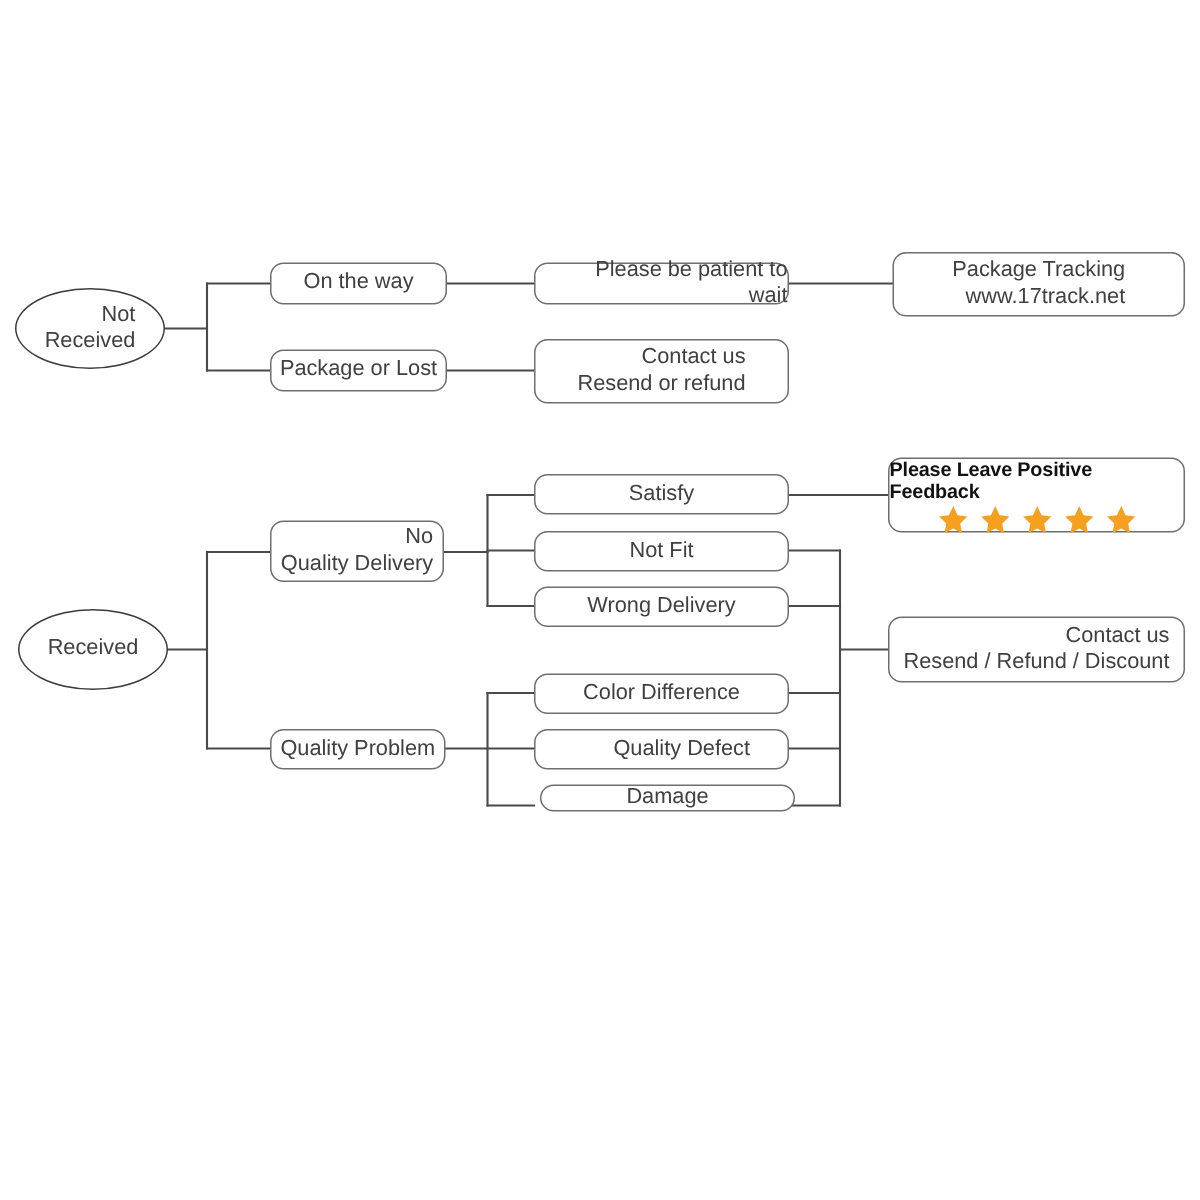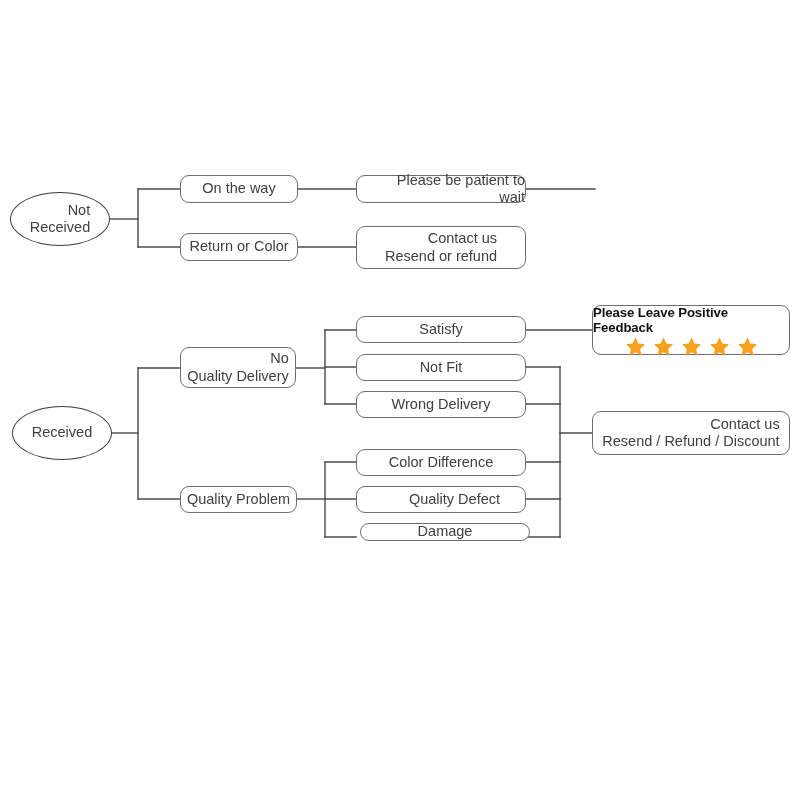--- a/index.html
+++ b/index.html
@@ -128,24 +128,26 @@
       <path d="M560 367 L560 537"></path>
       <path d="M560 433 L592 433"></path>
     </g>
   </svg>
 
   <div class="node ellipse twoline" style="left:10px; top:192px; width:100px; height:54px;">Not
 Received</div>
 
   <div class="node rbox" style="left:180px; top:175px; width:118px; height:28px;">On the way</div>
 
-  <div class="node rbox" style="left:180px; top:233px; width:118px; height:28px;">Return or Color</div>
+  <div class="node rbox" style="left:180px; top:233px; width:118px; height:28px;">Package or Lost</div>
 
   <div class="node rbox" style="left:356px; top:175px; width:170px; height:28px;padding-left:18px;">Please be patient to wait</div>
 
+  <div class="node rbox twoline" style="left:595px; top:168px; width:195px; height:43px;">Package Tracking
+www.17track.net</div>
 
   <div class="node rbox twoline" style="left:356px; top:226px; width:170px; height:43px;">Contact us
 Resend or refund</div>
 
   <div class="node ellipse" style="left:12px; top:406px; width:100px; height:54px;">Received</div>
 
   <div class="node rbox twoline" style="left:180px; top:347px; width:116px; height:41px;">No
 Quality Delivery</div>
 
   <div class="node rbox" style="left:180px; top:486px; width:117px; height:27px;">Quality Problem</div>

